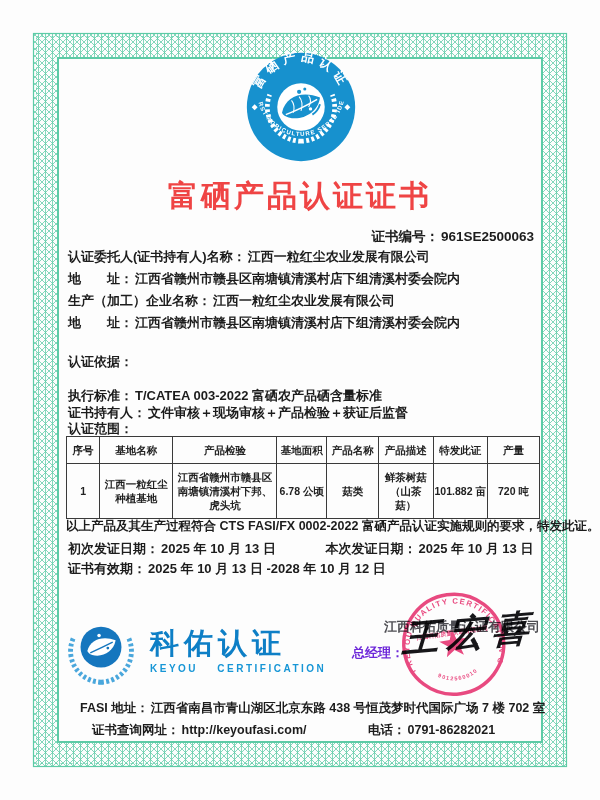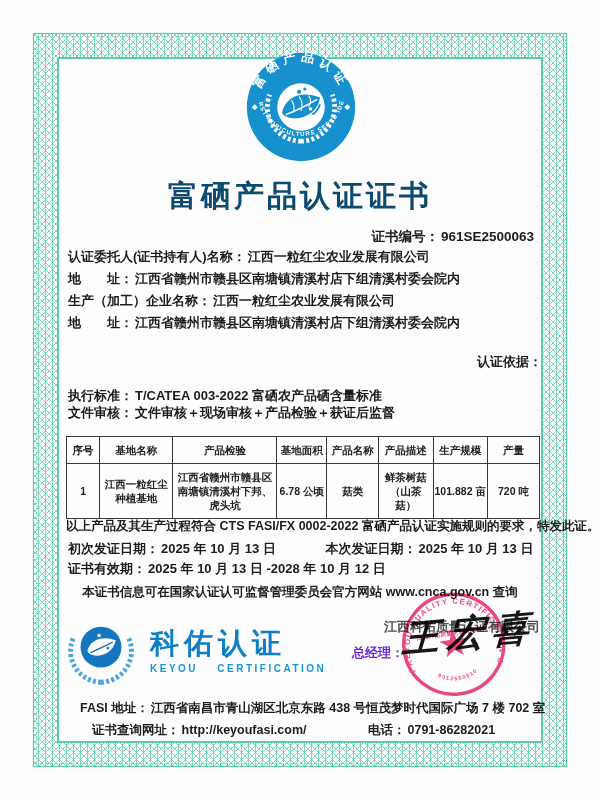--- a/index.html
+++ b/index.html
@@ -3,25 +3,25 @@
 <meta charset="utf-8">
 <style>
   html,body{margin:0;padding:0;background:#ffffff;}
   .page{
     position:relative;width:600px;height:800px;background:#fdfdfd;overflow:hidden;
     font-family:"Liberation Sans","DejaVu Sans",sans-serif;font-weight:700;color:#1c1c1c;
   }
   .frame{position:absolute;left:0;top:0;}
   .abs{position:absolute;}
   .seal-top{left:244px;top:50px;width:114px;height:114px;}
-  .title{left:0;top:176px;width:600px;text-align:center;font-size:30px;letter-spacing:3px;color:#0c4a6e;}
+  .title{left:0;top:176px;width:600px;text-align:center;font-size:30px;letter-spacing:3px;color:#ef4444;}
   .cert-no{right:66px;top:228px;font-size:13.5px;}
   .info-line{left:68px;width:476px;font-size:13px;white-space:nowrap;}
   .lbl{margin-right:2px;}
-  .basis-row{display:flex;justify-content:flex-end;}
+  .basis-row{display:flex;}
   .basis-vals div{line-height:17px;}
   .g2{font-size:13px;}
   table.scope{
     position:absolute;left:66px;top:436px;width:474px;border-collapse:collapse;
     font-size:10.5px;table-layout:fixed;
   }
   table.scope th,table.scope td{
     border:1px solid #3a3a3a;text-align:center;vertical-align:middle;padding:2px 1px;
     font-weight:700;color:#222;line-height:1.35;
   }
@@ -113,43 +113,44 @@
     <span class="lbl">地　　址：</span><span>江西省赣州市赣县区南塘镇清溪村店下组清溪村委会院内</span>
   </div>
 
   <div class="abs info-line g2 basis-row" style="top:353px">
     <span class="lbl">认证依据：</span>
   </div>
   <div class="abs info-line g2" style="top:387px">
     <span class="lbl">执行标准：</span><span>T/CATEA 003-2022 富硒农产品硒含量标准</span>
   </div>
   <div class="abs info-line g2" style="top:404px">
-    <span class="lbl">文件审核：</span><span>文件审核＋现场审核＋产品检验＋获证后监督</span>
-  </div>
+    <span class="lbl">证书持有人：</span><span>文件审核＋现场审核＋产品检验＋获证后监督</span>
+  </div>
+  <div class="abs info-line g2" style="top:420px">认证范围：</div>
 
   <table class="scope">
     <colgroup>
       <col style="width:7%">
         <col style="width:15.5%">
         <col style="width:22%">
         <col style="width:10.5%">
       <col style="width:11%">
         <col style="width:11.5%">
         <col style="width:11.5%">
         <col style="width:11%">
     </colgroup>
     <thead>
       <tr>
         <th>序号</th>
         <th>基地名称</th>
         <th>产品检验</th>
         <th>基地面积</th>
         <th>产品名称</th>
         <th>产品描述</th>
-        <th>生产规模</th>
+        <th>特发此证</th>
         <th>产量</th>
       </tr>
     </thead>
     <tbody>
       <tr>
         <td>1</td>
         <td>江西一粒红尘种植基地</td>
         <td>江西省赣州市赣县区南塘镇清溪村下邦、虎头坑</td>
         <td>6.78 公顷</td>
         <td>菇类</td>
@@ -163,21 +164,20 @@
   <div class="abs statement">以上产品及其生产过程符合 CTS FASI/FX 0002-2022 富硒产品认证实施规则的要求，特发此证。</div>
 
   <div class="abs dates1">
     <span><span class="lbl">初次发证日期：</span><span>2025 年 10 月 13 日</span></span>
     <span class="date-b"><span class="lbl">本次发证日期：</span><span>2025 年 10 月 13 日</span></span>
   </div>
   <div class="abs validity">
     <span class="lbl">证书有效期：</span><span>2025 年 10 月 13 日 -2028 年 10 月 12 日</span>
   </div>
 
-  <div class="abs query-note">本证书信息可在国家认证认可监督管理委员会官方网站 www.cnca.gov.cn 查询</div>
 
   <div class="abs keyou">
     <svg width="78" height="78" viewBox="0 0 80 80">
       <path d="M40,72 A32,32 0 0 1 12,26" stroke="#4aa7dc" stroke-width="5" stroke-dasharray="3 2.4" fill="none"></path>
       <path d="M40,72 A32,32 0 0 0 68,26" stroke="#4aa7dc" stroke-width="5" stroke-dasharray="3 2.4" fill="none"></path>
       <circle cx="40" cy="36" r="21" fill="#1576be"></circle>
       <path d="M26,40 C29,28 42,24 55,29 C53,41 41,47 31,44 C28,43 27,42 26,40 Z" fill="#ffffff"></path>
       <path d="M29,42 Q40,37 52,31" stroke="#1576be" stroke-width="1.4" fill="none"></path>
       <circle cx="47" cy="37" r="1.4" fill="#1576be"></circle>
       <circle cx="38" cy="24" r="1.8" fill="#ffffff"></circle>

